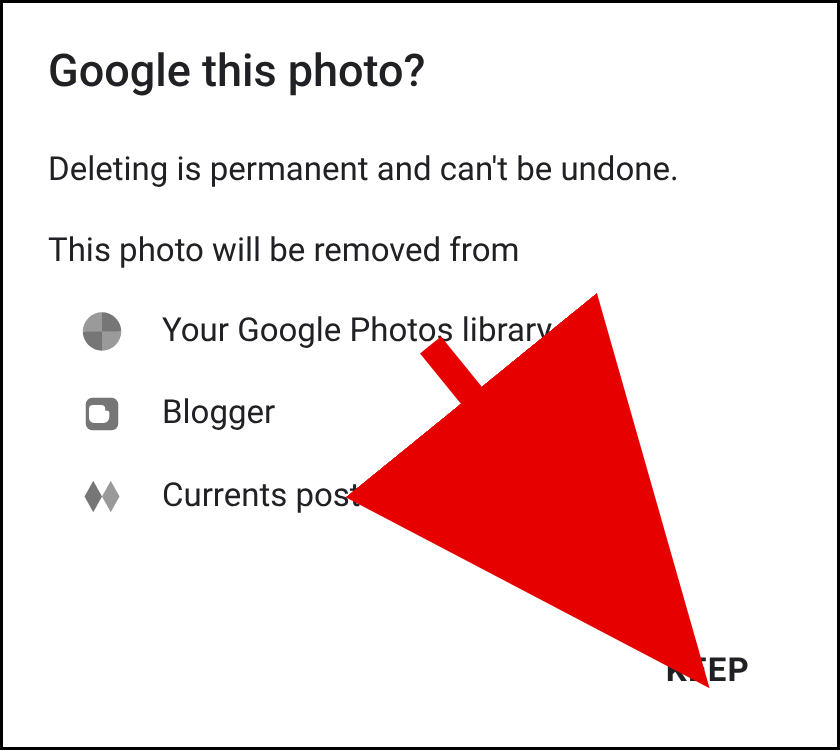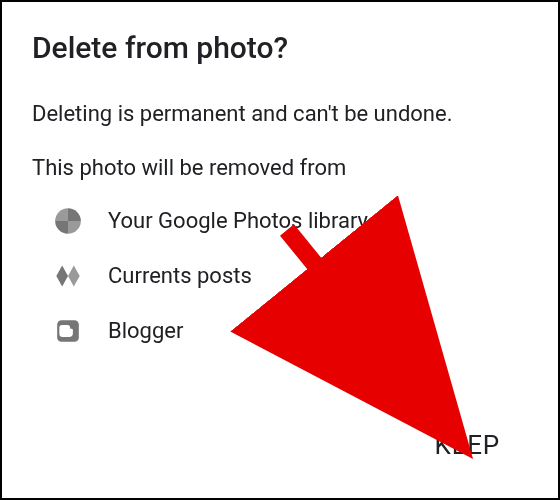--- a/index.html
+++ b/index.html
@@ -65,42 +65,42 @@
       margin-top: auto;
       display: flex;
       justify-content: flex-end;
       gap: 40px;
       padding: 24px 20px 32px 0;
     }
     .dialog-button {
       background: none;
       border: none;
       font-family: inherit;
-      font-size: 26px;
-      font-weight: 400;
+      font-size: 22px;
+      font-weight: 700;
       letter-spacing: 0.8px;
       cursor: pointer;
       padding: 6px 8px;
     }
     .keep-button {
       color: #202124;
     }
     .delete-button {
       color: #1a73e8;
     }
     .annotation-arrow {
       position: absolute;
       pointer-events: none;
     }
   </style>
 </head>
 <body>
 
 <div class="dialog">
-  <h2 class="dialog-title">Delete from photo?</h2>
+  <h2 class="dialog-title">Google this photo?</h2>
 
   <div class="dialog-body">
     <p class="warning-text">Deleting is permanent and can't be undone.</p>
     <p class="removed-from-text">This photo will be removed from</p>
 
     <ul class="service-list">
       <li class="service-item">
         <span class="service-icon">
           <svg width="28" height="28" viewBox="0 0 24 24">
             <path fill="#767676" d="M12 2 L12 12 L2 12 C2 6.5 6.5 2 12 2 Z M12 12 L22 12 C22 17.5 17.5 22 12 22 L12 12 Z M12 2 C17.5 2 22 6.5 22 12 L12 12 L12 2 Z M2 12 L12 12 L12 22 C6.5 22 2 17.5 2 12 Z" opacity="0.9"></path>
@@ -111,36 +111,36 @@
               <path fill="#767676" d="M0,-11 A11,11 0 0,1 11,0 L0,0 Z" transform="rotate(180)"></path>
               <path fill="#9a9a9a" d="M0,-11 A11,11 0 0,1 11,0 L0,0 Z" transform="rotate(270)"></path>
             </g>
           </svg>
         </span>
         <span class="service-label">Your Google Photos library</span>
       </li>
 
       <li class="service-item">
         <span class="service-icon">
+          <svg width="26" height="26" viewBox="0 0 24 24">
+            <rect x="2" y="2" width="20" height="20" rx="4" fill="#767676"></rect>
+            <path fill="#ffffff" d="M7 6.5 h4.5 a2.5 2.5 0 0 1 2.5 2.5 v1 h1.5 a1 1 0 0 1 1 1 v3 a3.5 3.5 0 0 1 -3.5 3.5 h-6 a3 3 0 0 1 -3 -3 v-5.5 a2.5 2.5 0 0 1 2.5 -2.5 Z M7.5 9 h3.5 a0.75 0.75 0 0 1 0 1.5 h-3.5 a0.75 0.75 0 0 1 0 -1.5 Z M7.5 13 h5.5 a0.75 0.75 0 0 1 0 1.5 h-5.5 a0.75 0.75 0 0 1 0 -1.5 Z"></path>
+          </svg>
+        </span>
+        <span class="service-label">Blogger</span>
+      </li>
+
+      <li class="service-item">
+        <span class="service-icon">
           <svg width="28" height="28" viewBox="0 0 24 24">
             <path fill="#767676" d="M7 3 L12 12 L7 21 L2 12 Z"></path>
             <path fill="#9a9a9a" d="M17 3 L22 12 L17 21 L12 12 Z"></path>
           </svg>
         </span>
         <span class="service-label">Currents posts</span>
-      </li>
-
-      <li class="service-item">
-        <span class="service-icon">
-          <svg width="26" height="26" viewBox="0 0 24 24">
-            <rect x="2" y="2" width="20" height="20" rx="4" fill="#767676"></rect>
-            <path fill="#ffffff" d="M7 6.5 h4.5 a2.5 2.5 0 0 1 2.5 2.5 v1 h1.5 a1 1 0 0 1 1 1 v3 a3.5 3.5 0 0 1 -3.5 3.5 h-6 a3 3 0 0 1 -3 -3 v-5.5 a2.5 2.5 0 0 1 2.5 -2.5 Z M7.5 9 h3.5 a0.75 0.75 0 0 1 0 1.5 h-3.5 a0.75 0.75 0 0 1 0 -1.5 Z M7.5 13 h5.5 a0.75 0.75 0 0 1 0 1.5 h-5.5 a0.75 0.75 0 0 1 0 -1.5 Z"></path>
-          </svg>
-        </span>
-        <span class="service-label">Blogger</span>
       </li>
     </ul>
   </div>
 
   <div class="button-row">
     <button class="dialog-button keep-button">KEEP</button>
   </div>
 </div>
 
 <svg class="annotation-arrow" width="560" height="500" style="top:0; left:0;">

